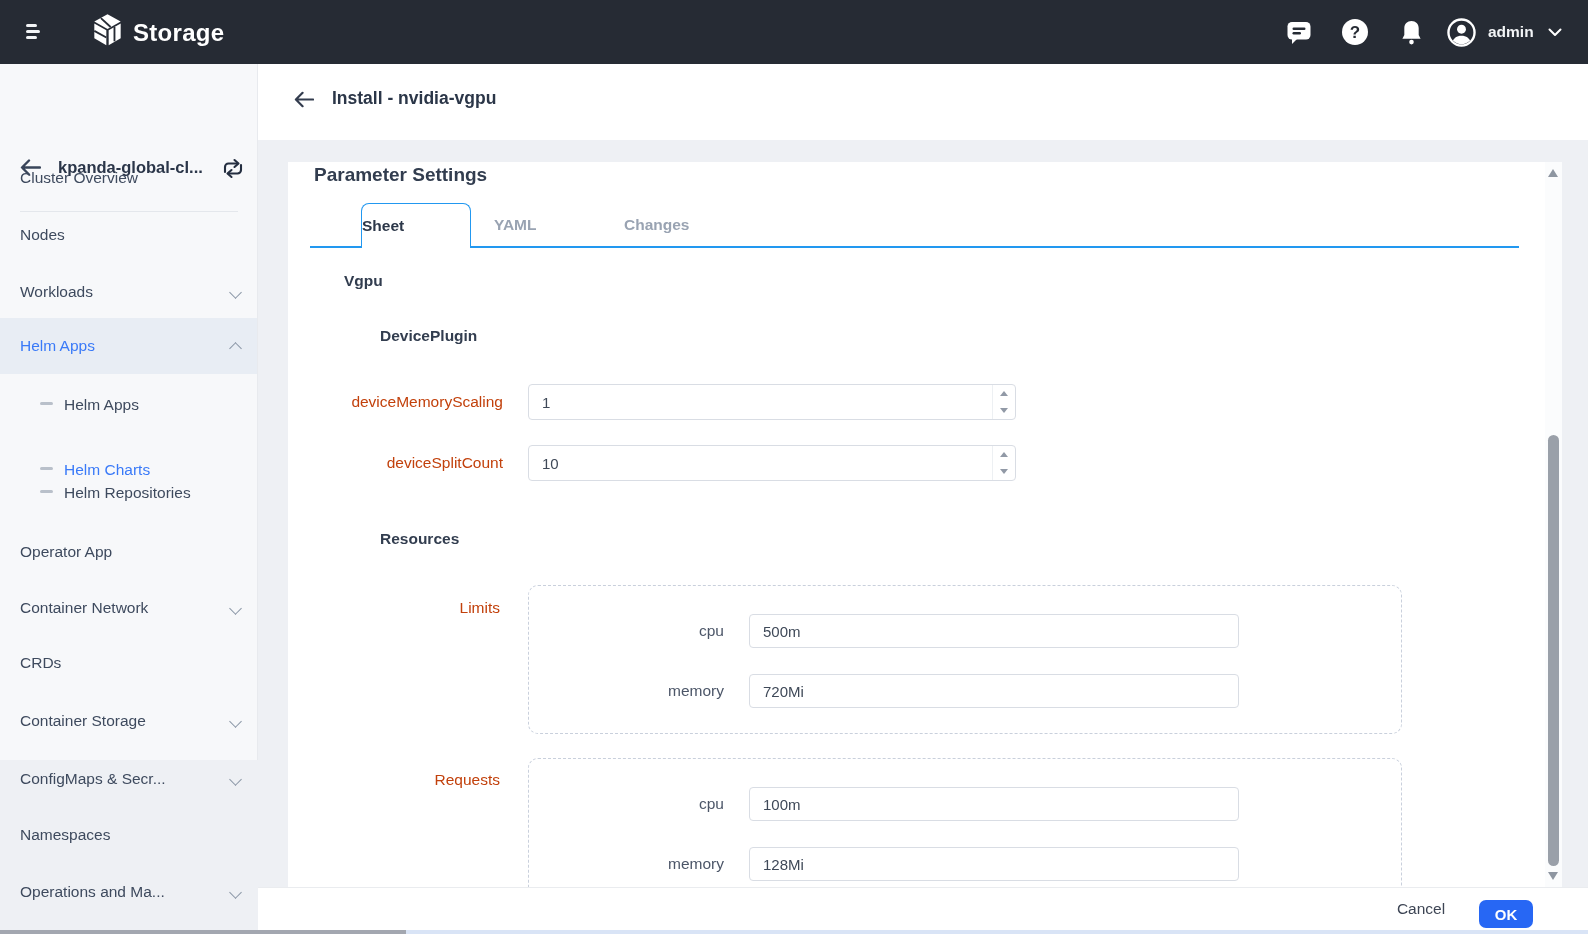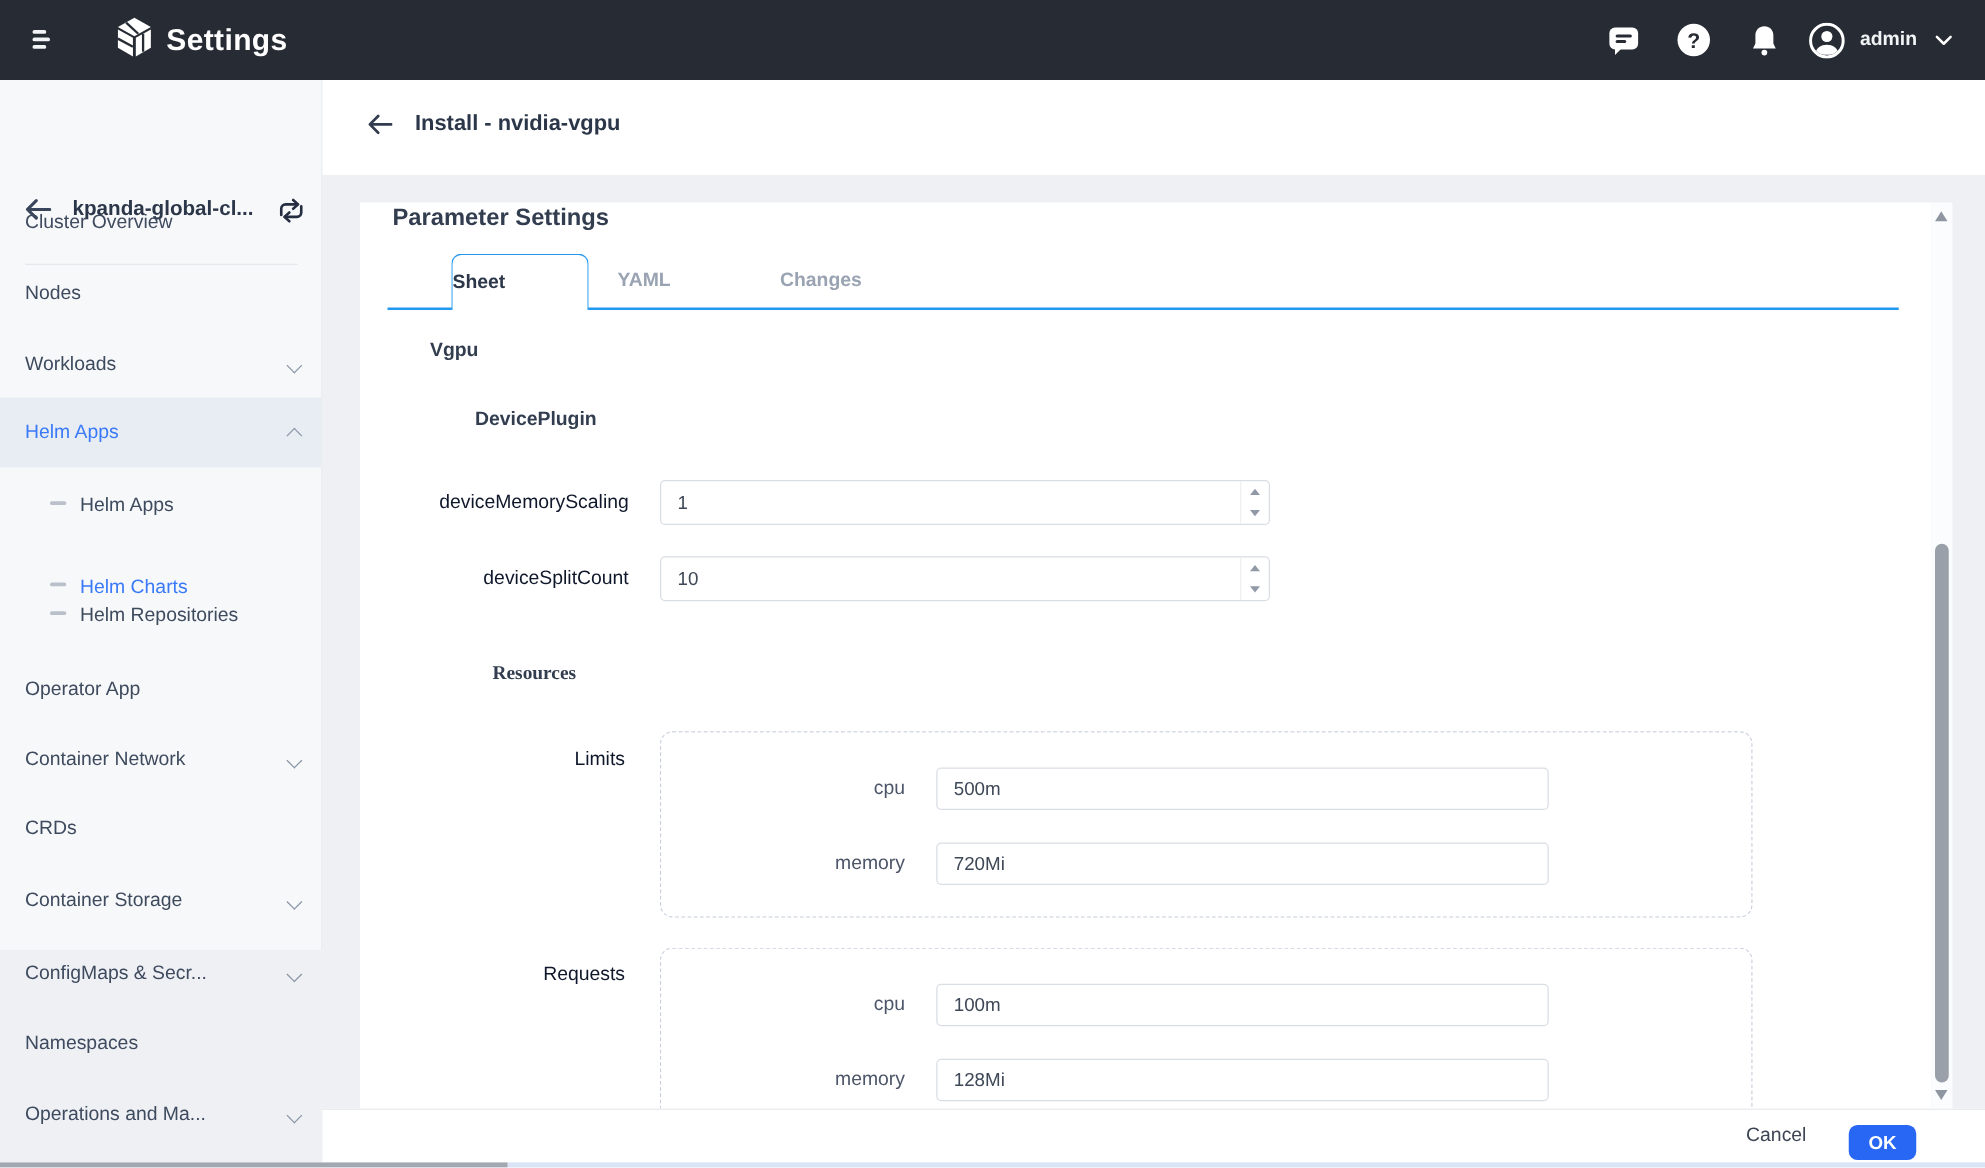--- a/index.html
+++ b/index.html
@@ -40,21 +40,21 @@
   #main-header .mh-title{top:24px;}
   
   #main-bg{position:absolute;left:258px;top:140px;width:1330px;height:747px;background:#eef0f4;}
   #card{position:absolute;left:30px;top:22px;width:1257px;height:725px;background:#ffffff;overflow:hidden;}
   .panel-title{position:absolute;left:26px;top:2px;font-size:19px;font-weight:bold;color:#323d4f;}
   .tabs-underline{position:absolute;left:22px;top:84px;width:1209px;height:2px;background:#2298f0;z-index:1;}
   .tab{position:absolute;top:41px;height:45px;display:flex;align-items:center;justify-content:flex-start;font-size:15.5px;cursor:pointer;}
   .tab.active{left:73px;width:110px;background:#fff;border:1px solid #2298f0;border-bottom:none;border-radius:8px 8px 0 0;z-index:2;font-weight:bold;color:#2c3749;box-sizing:border-box;}
   .tab.idle{width:110px;color:#99a3b2;font-weight:bold;height:43px;}
   .sec-h{position:absolute;font-size:15.5px;font-weight:bold;color:#323d4f;}
-  .f-label{position:absolute;font-size:15.5px;color:#0f172a;text-align:right;}
+  .f-label{position:absolute;font-size:15.5px;color:#c2410c;text-align:right;}
   .txt-input{box-sizing:border-box;width:100%;height:100%;border:1px solid #d9dde4;border-radius:4px;font-family:"Liberation Sans",sans-serif;font-size:15px;color:#3f4958;padding:0 13px;outline:none;background:#fff;}
   .num-wrap{position:absolute;left:240px;width:488px;height:36px;}
   .num-wrap .txt-input{padding-right:30px;}
   .spin{position:absolute;right:1px;top:1px;bottom:1px;width:22px;border-left:1px solid #edf0f3;display:flex;flex-direction:column;}
   .spin-btn{flex:1;display:flex;align-items:center;justify-content:center;cursor:pointer;}
   .tri-up{width:0;height:0;border-left:4px solid transparent;border-right:4px solid transparent;border-bottom:5px solid #9199a6;}
   .tri-down{width:0;height:0;border-left:4px solid transparent;border-right:4px solid transparent;border-top:5px solid #9199a6;}
   .dash-box{position:absolute;left:240px;width:874px;border:1px dashed #c9d0dc;border-radius:10px;box-sizing:border-box;}
   .db-label{position:absolute;font-size:15.5px;color:#4c5668;text-align:right;width:195px;line-height:34px;}
   .db-input{position:absolute;left:220px;width:490px;height:34px;}
@@ -83,21 +83,21 @@
     <span>
       <svg width="31" height="35" viewBox="0 0 40 44">
         <polygon points="20,1 37,10.5 20,20 3,10.5" fill="#fff"></polygon>
         <polygon points="3,13 18.5,21.7 18.5,41 3,32" fill="#fff"></polygon>
         <polygon points="37,13 21.5,21.7 21.5,41 37,32" fill="#fff"></polygon>
         <line x1="11.5" y1="6" x2="24" y2="17.5" stroke="#262b34" stroke-width="2.4"></line>
         <line x1="3" y1="22.5" x2="18.5" y2="31" stroke="#262b34" stroke-width="2.4"></line>
         <line x1="29" y1="17.5" x2="29" y2="36" stroke="#262b34" stroke-width="2.4"></line>
       </svg>
     </span>
-    <span class="logo-text">Settings</span>
+    <span class="logo-text">Storage</span>
   </div>
   <div class="tb-ic" style="left:1284px;width:30px;">
     <svg width="26" height="25" viewBox="0 0 26 25">
       <rect x="1.5" y="2" width="23" height="17.5" rx="4.5" fill="#fff"></rect>
       <polygon points="6,18 6,24 12,18" fill="#fff"></polygon>
       <rect x="6.5" y="7.5" width="13" height="2.4" rx="1.2" fill="#262b34"></rect>
       <rect x="6.5" y="12" width="8.5" height="2.4" rx="1.2" fill="#262b34"></rect>
     </svg>
   </div>
   <div class="tb-ic" style="left:1341px;width:28px;">
@@ -244,21 +244,21 @@
       <div class="spin">
         <div class="spin-btn">
             <span class="tri-up"></span>
           </div>
         <div class="spin-btn">
             <span class="tri-down"></span>
           </div>
       </div>
     </div>
 
-    <div class="sec-h" style="left:106px;top:368px;font-family:Liberation Serif, serif;">Resources</div>
+    <div class="sec-h" style="left:92px;top:368px;">Resources</div>
 
     <div class="f-label" style="left:0;top:437px;width:212px;line-height:18px;">Limits</div>
     <div class="dash-box" style="top:423px;height:149px;">
       <div class="db-label" style="left:0;top:28px;">cpu</div>
       <div class="db-input" style="top:28px;">
         <input class="txt-input" type="text" value="500m" style="">
       </div>
       <div class="db-label" style="left:0;top:88px;">memory</div>
       <div class="db-input" style="top:88px;">
         <input class="txt-input" type="text" value="720Mi" style="">

